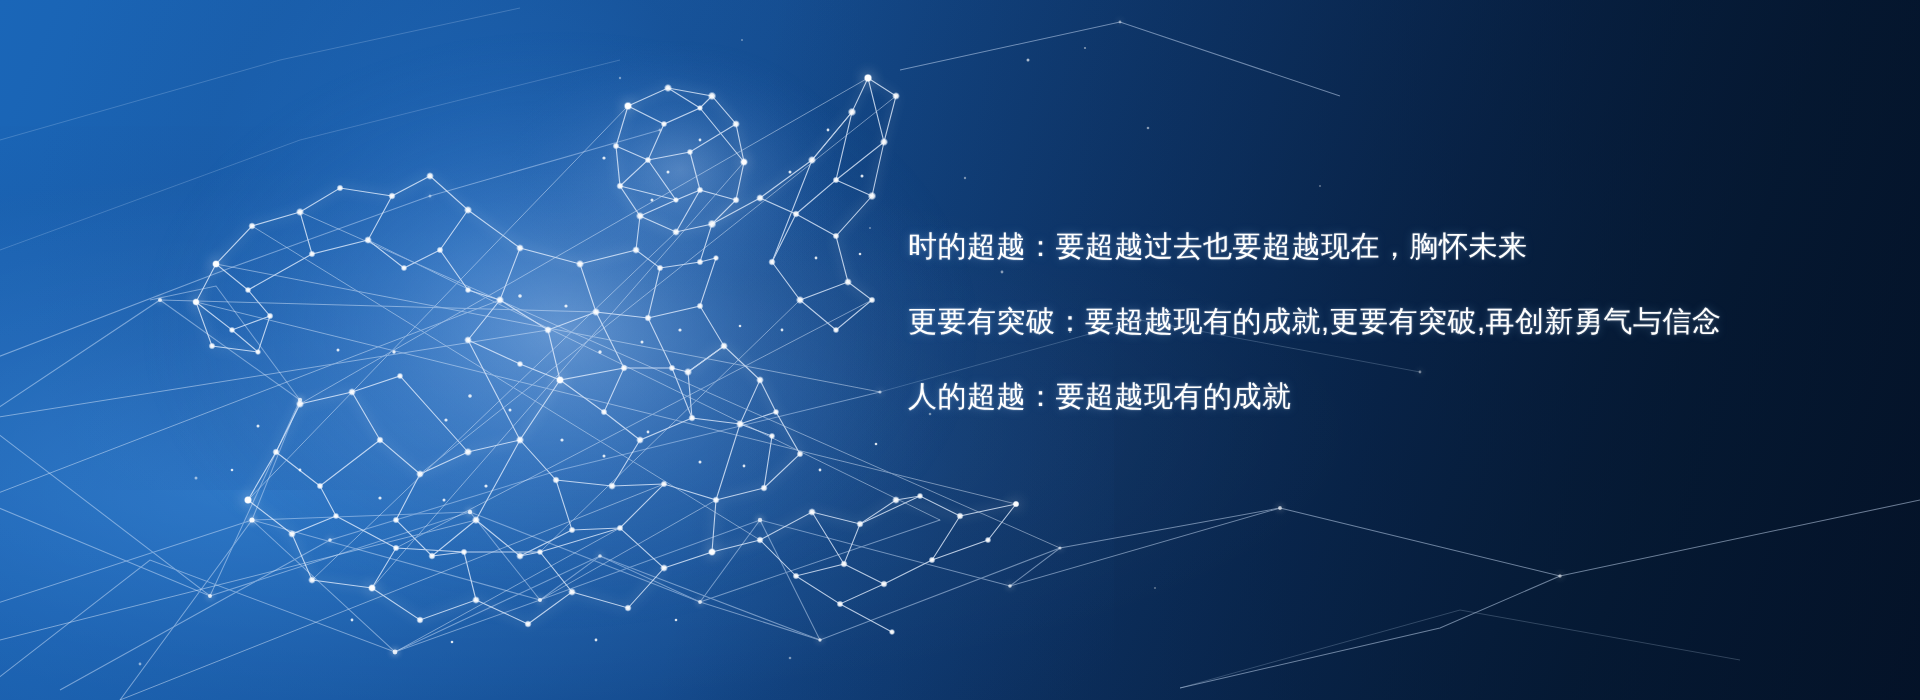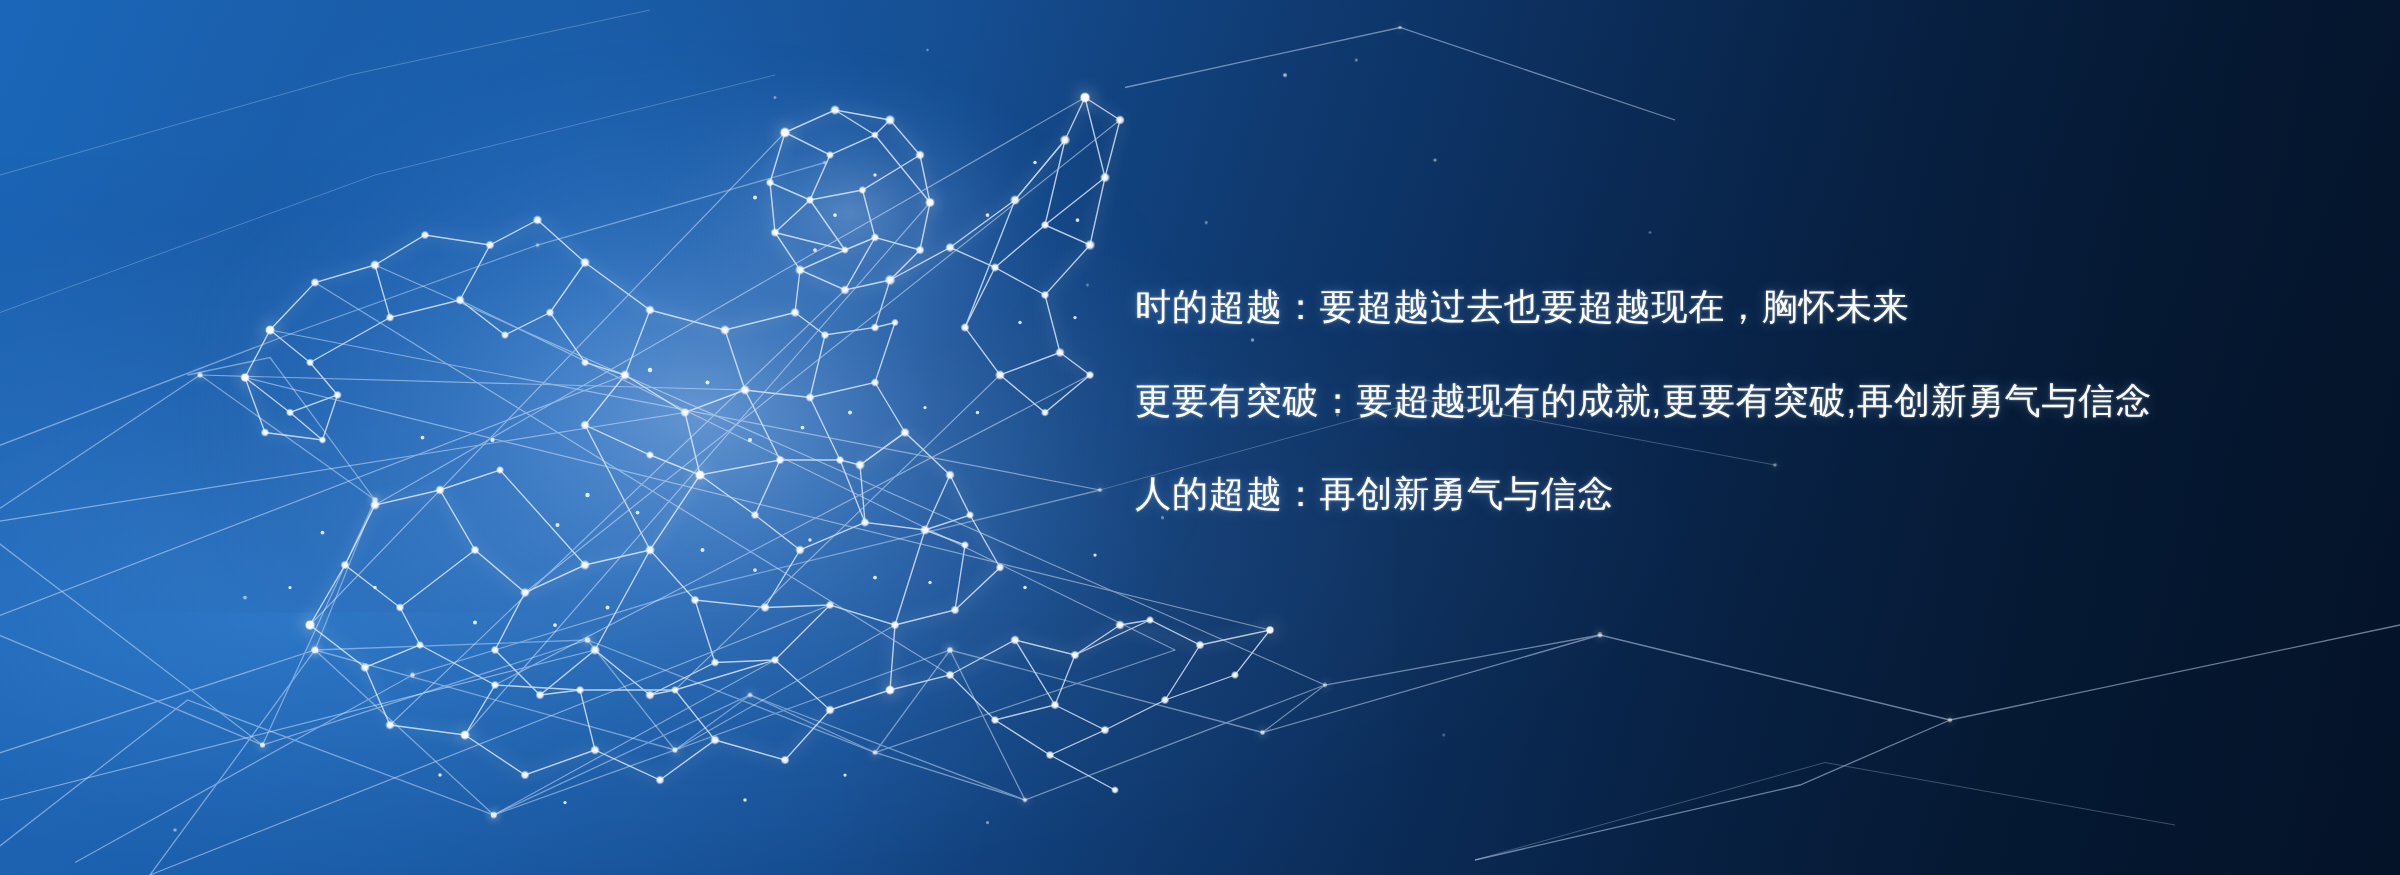--- a/index.html
+++ b/index.html
@@ -520,16 +520,16 @@
       <circle cx="1016" cy="504" r="2.6" opacity="0.8"></circle>
       <circle cx="372" cy="588" r="2.8" opacity="0.85"></circle>
       <circle cx="196" cy="302" r="2.8" opacity="0.85"></circle>
       <circle cx="744" cy="162" r="2.6" opacity="0.8"></circle>
     </g>
   </svg>
 
   <div class="text-block">
     <p class="tagline">时的超越：要超越过去也要超越现在，胸怀未来</p>
     <p class="tagline">更要有突破：要超越现有的成就,更要有突破,再创新勇气与信念</p>
-    <p class="tagline">人的超越：再创新勇气与信念</p>
+    <p class="tagline">人的超越：要超越现有的成就</p>
   </div>
 
 </div>
 
 </body></html>

